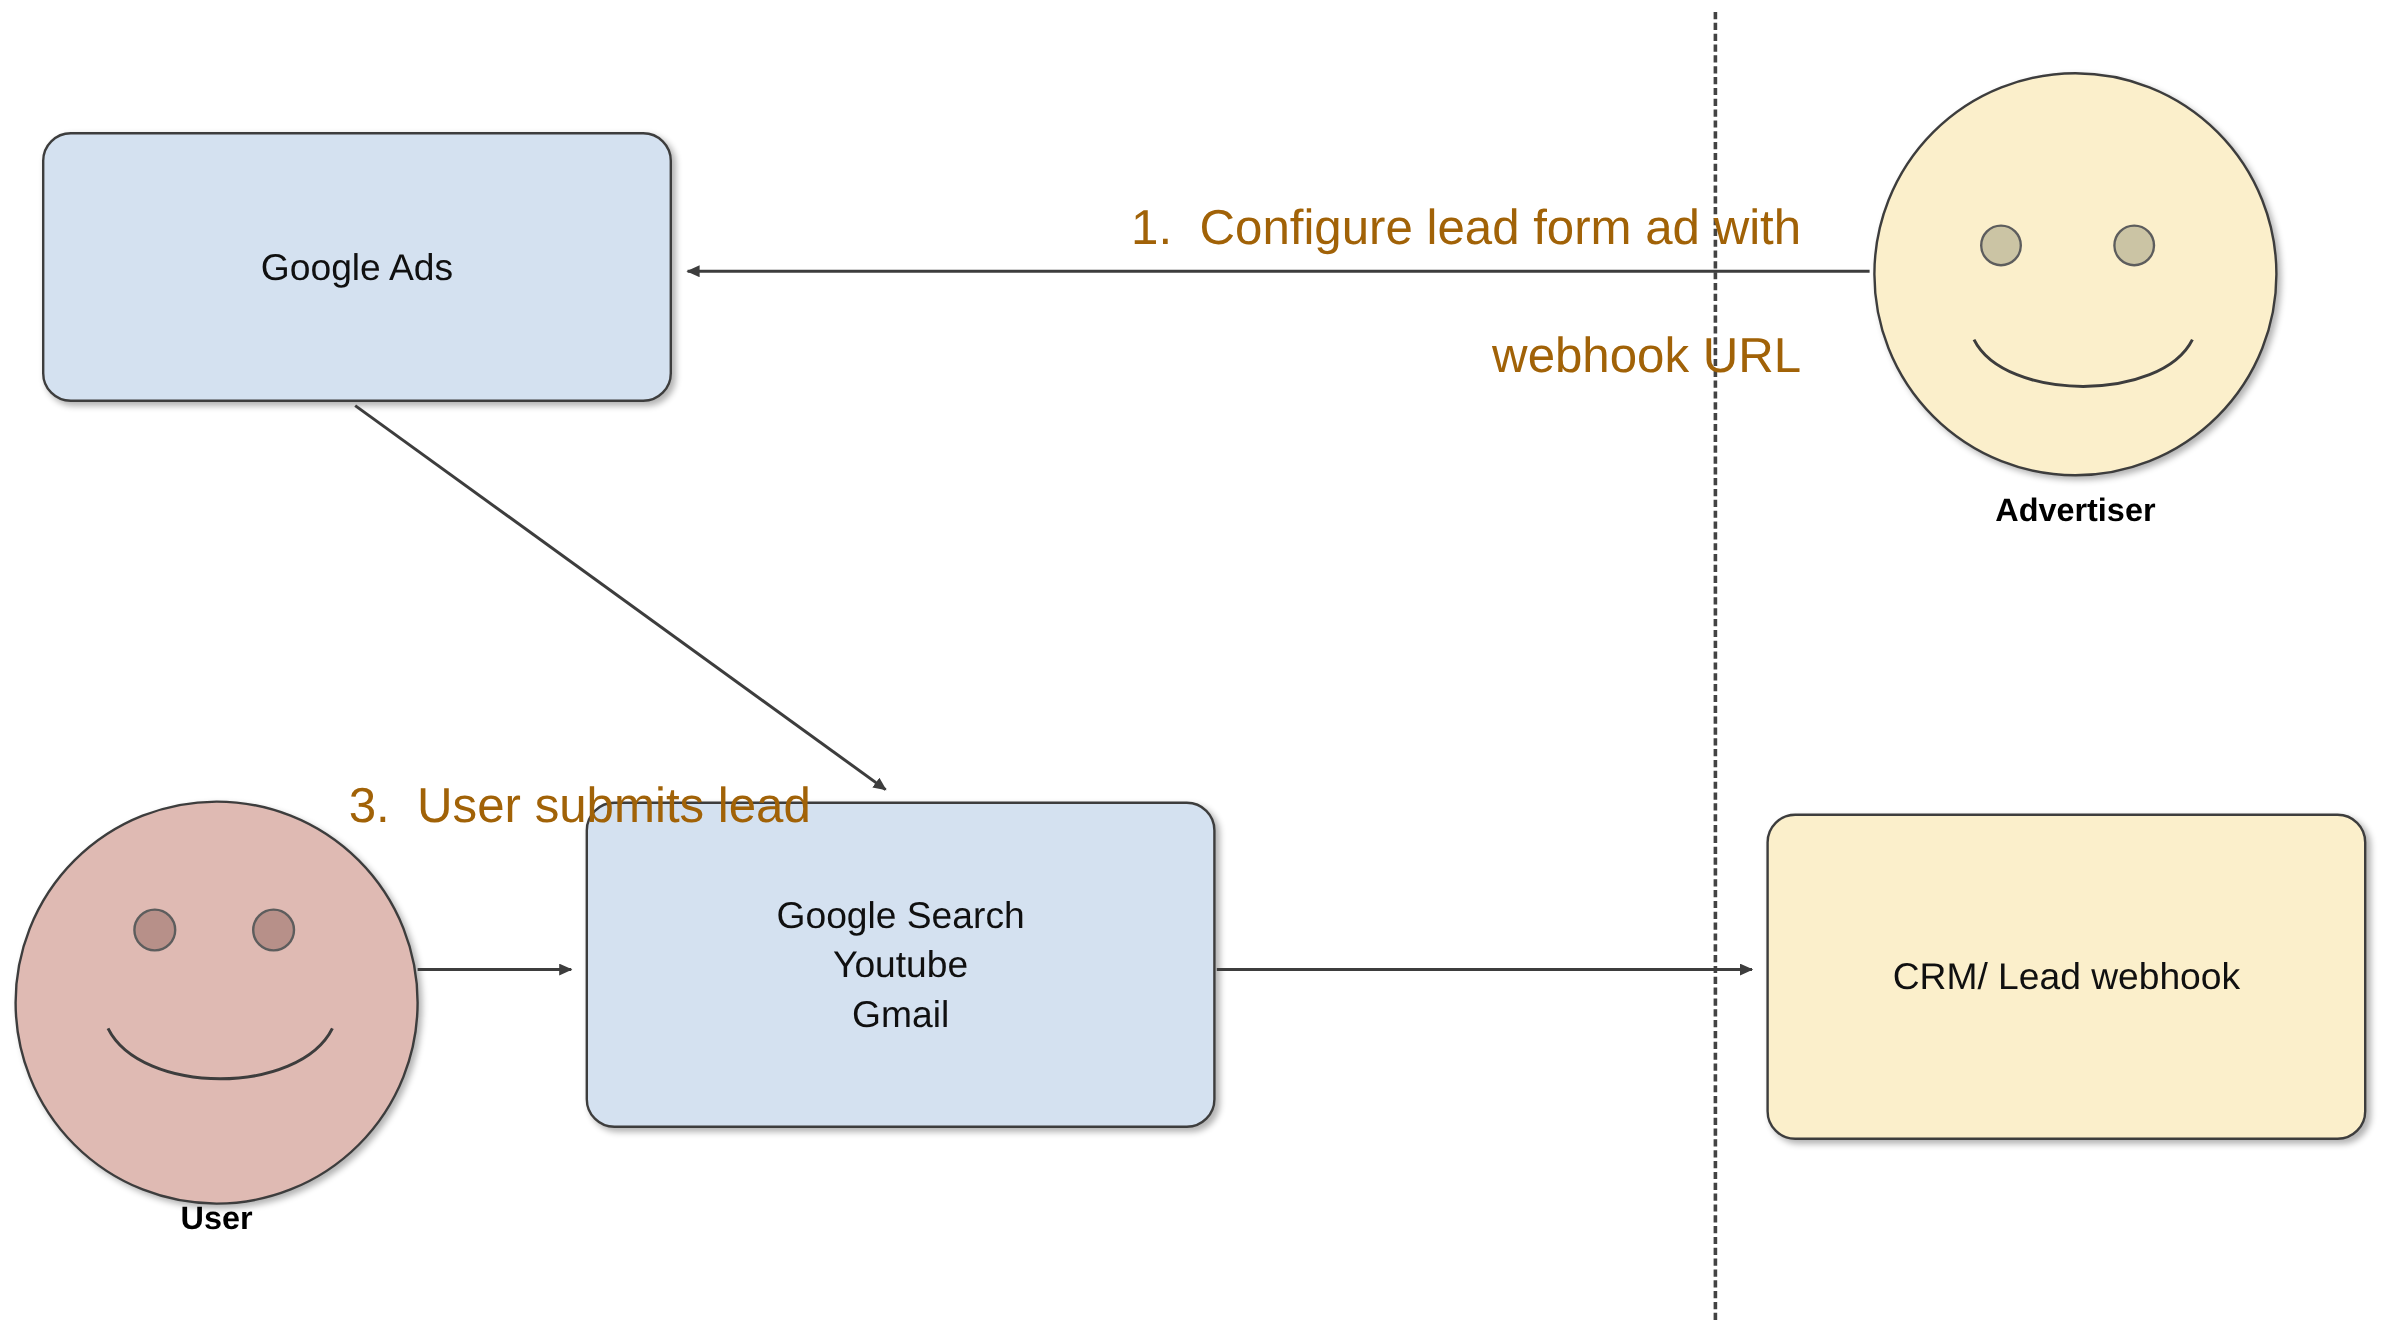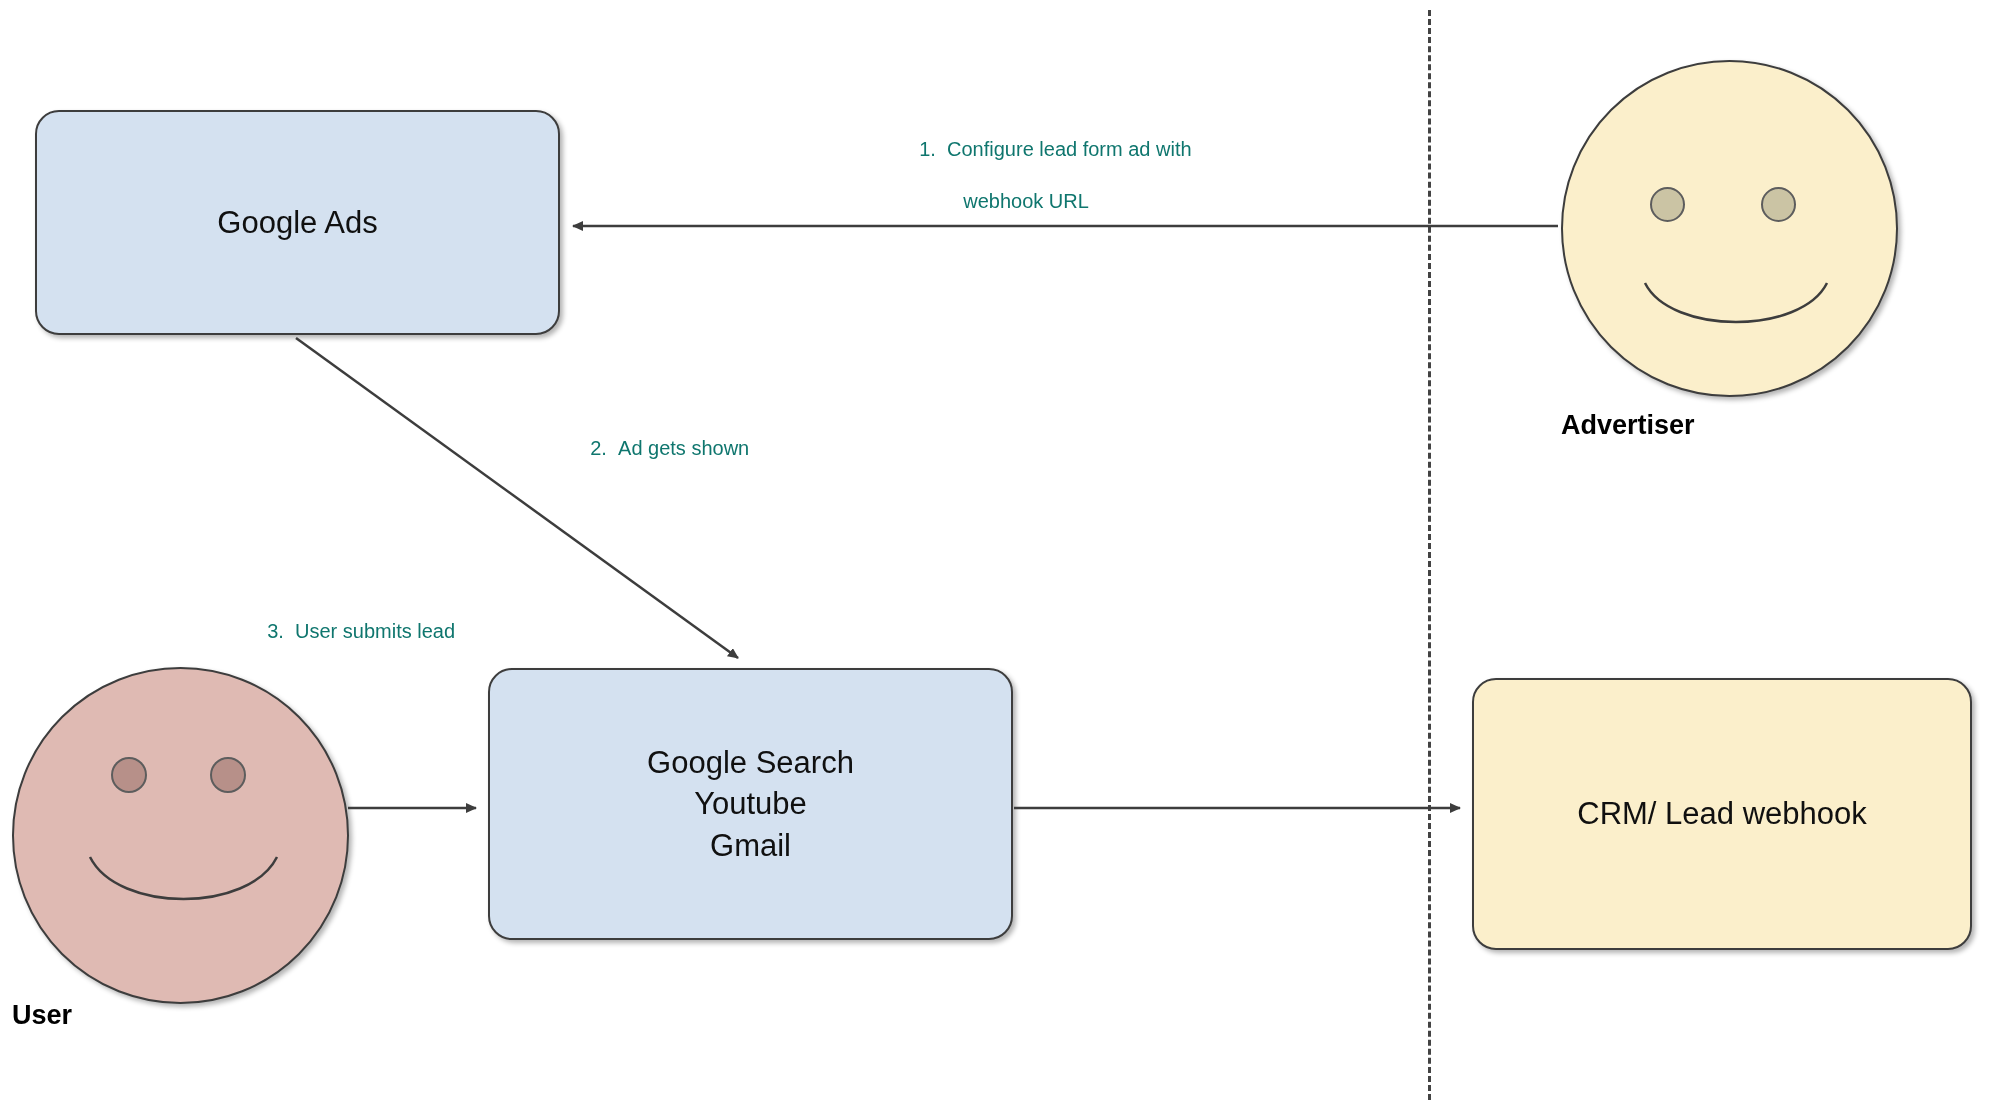--- a/index.html
+++ b/index.html
@@ -52,30 +52,32 @@
     border: 2px solid #5d5d5d;
   }
   .eye-tan  { background: #cbc4a4; }
   .eye-rose { background: #b79089; }
 
   .mouth { position: absolute; }
 
   
   .step-label {
     position: absolute;
-    color: #0f766e;
-    font-size: 20px;
+    color: #a16207;
+    font-size: 41px;
     line-height: 1.30;
     white-space: pre;
+    text-align: right;
   }
   .actor-label {
     position: absolute;
     color: #000000;
     font-size: 27px;
     font-weight: bold;
+    text-align: center;
     white-space: nowrap;
   }
 
   
   .connector { position: absolute; overflow: visible; }
 
   .divider {
     position: absolute;
     border-left: 3px dashed #434343;
     width: 0;
@@ -145,22 +147,19 @@
     <g>
       <line x1="1014" y1="808" x2="1460" y2="808" stroke="#3d3d3d" stroke-width="2.5" marker-end="url(#arrow-r)"></line>
     </g>
   </svg>
 
   <div class="step-label" style="left:897px; top:110px;">
     <span>1.</span><span>&nbsp;&nbsp;</span><span>Configure lead form ad with</span><br>
     <span style="display:inline-block; width:44px;"></span><span>webhook URL</span>
   </div>
 
-  <div class="step-label" style="left:568px; top:409px;">
-    <span>2.</span><span>&nbsp;&nbsp;</span><span>Ad gets shown</span>
-  </div>
 
   <div class="step-label" style="left:245px; top:592px;">
     <span>3.</span><span>&nbsp;&nbsp;</span><span>User submits lead</span>
   </div>
 
 
 </div>
 
 </body></html>

